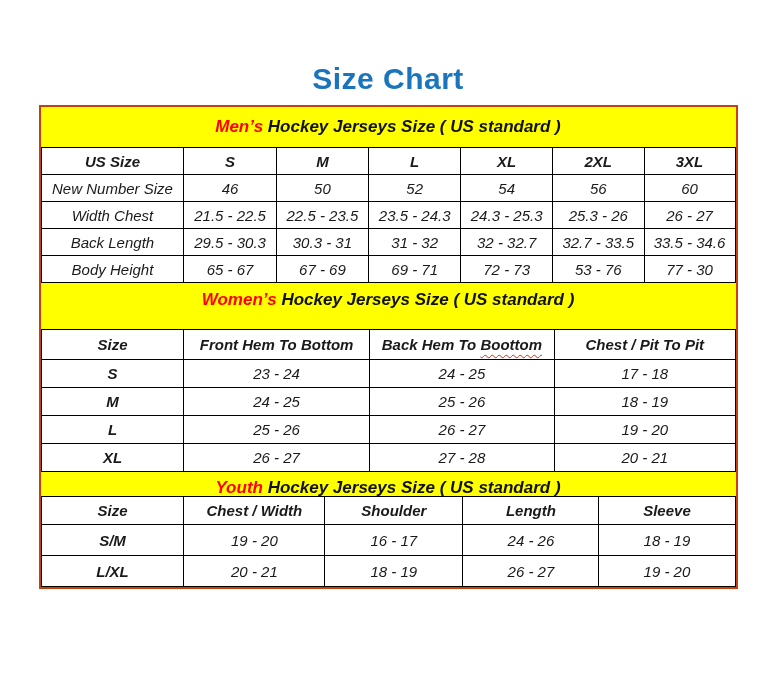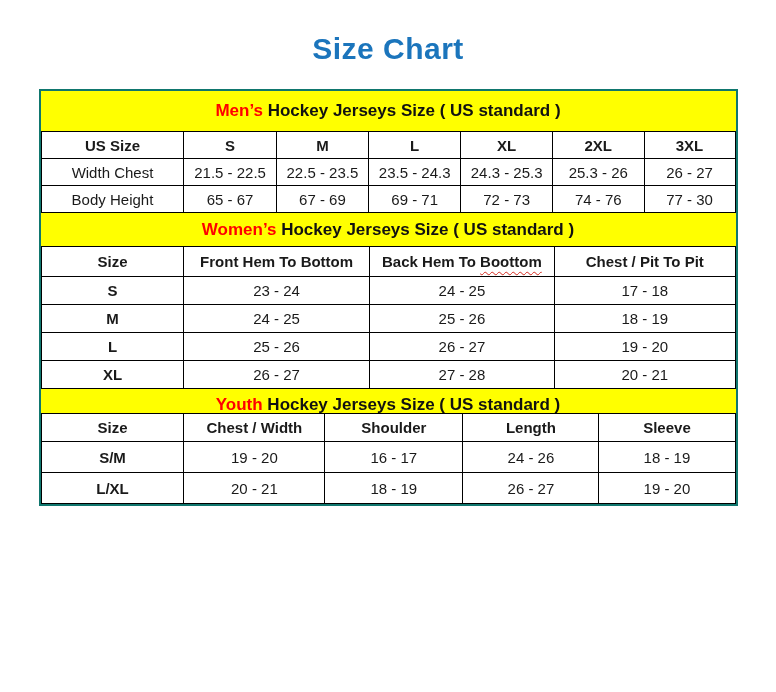--- a/index.html
+++ b/index.html
@@ -5,41 +5,42 @@
   html, body {
     margin: 0; padding: 0;
     background: #ffffff;
     width: 776px; height: 692px;
     font-family: "Liberation Sans", sans-serif;
     color: #1a1a1a;
     overflow: hidden;
   }
   .title {
     margin: 0;
-    padding-top: 32px;
+    padding-top: 62px;
     text-align: center;
     font-size: 30px;
     font-weight: bold;
     color: #1B75BC;
     letter-spacing: 0.5px;
   }
   .chart {
     width: 695px;
-    margin: 23px auto 0 auto;
-    border: 2px solid #0f766e;
+    margin: 9px auto 0 auto;
+    border: 2px solid #c2410c;
+    font-style: italic;
   }
   .band {
     background: #FFFF00;
     text-align: center;
     font-weight: bold;
     font-size: 17px;
     color: #111;
   }
   .band-men   { height: 40px; line-height: 40px; }
-  .band-women { height: 33px; line-height: 33px; }
+  .band-women { height: 46px; line-height: 33px; }
   .band-youth { height: 24px; line-height: 31px; }
   .band .accent { color: #FF0000; }
   table {
     width: 100%;
     border-collapse: collapse;
     table-layout: fixed;
   }
   th, td {
     border: 1px solid #000;
     text-align: center;
@@ -89,35 +90,53 @@
           <tr>
         <th>US Size</th>
         <th>S</th>
         <th>M</th>
         <th>L</th>
         <th>XL</th>
         <th>2XL</th>
         <th>3XL</th>
       </tr>
       <tr>
+        <td>New Number Size</td>
+        <td>46</td>
+        <td>50</td>
+        <td>52</td>
+        <td>54</td>
+        <td>56</td>
+        <td>60</td>
+      </tr>
+      <tr>
         <td>Width Chest</td>
         <td>21.5 - 22.5</td>
         <td>22.5 - 23.5</td>
         <td>23.5 - 24.3</td>
         <td>24.3 - 25.3</td>
         <td>25.3 - 26</td>
         <td>26 - 27</td>
       </tr>
       <tr>
+        <td>Back Length</td>
+        <td>29.5 - 30.3</td>
+        <td>30.3 - 31</td>
+        <td>31 - 32</td>
+        <td>32 - 32.7</td>
+        <td>32.7 - 33.5</td>
+        <td>33.5 - 34.6</td>
+      </tr>
+      <tr>
         <td>Body Height</td>
         <td>65 - 67</td>
         <td>67 - 69</td>
         <td>69 - 71</td>
         <td>72 - 73</td>
-        <td>74 - 76</td>
+        <td>53 - 76</td>
         <td>77 - 30</td>
       </tr>
     </tbody>
       </table>
 
     <div class="band band-women"><span class="accent">Women’s</span><span> Hockey Jerseys Size ( US standard )</span></div>
 
     <table class="women">
       <colgroup>
         <col style="width:20.6%">

